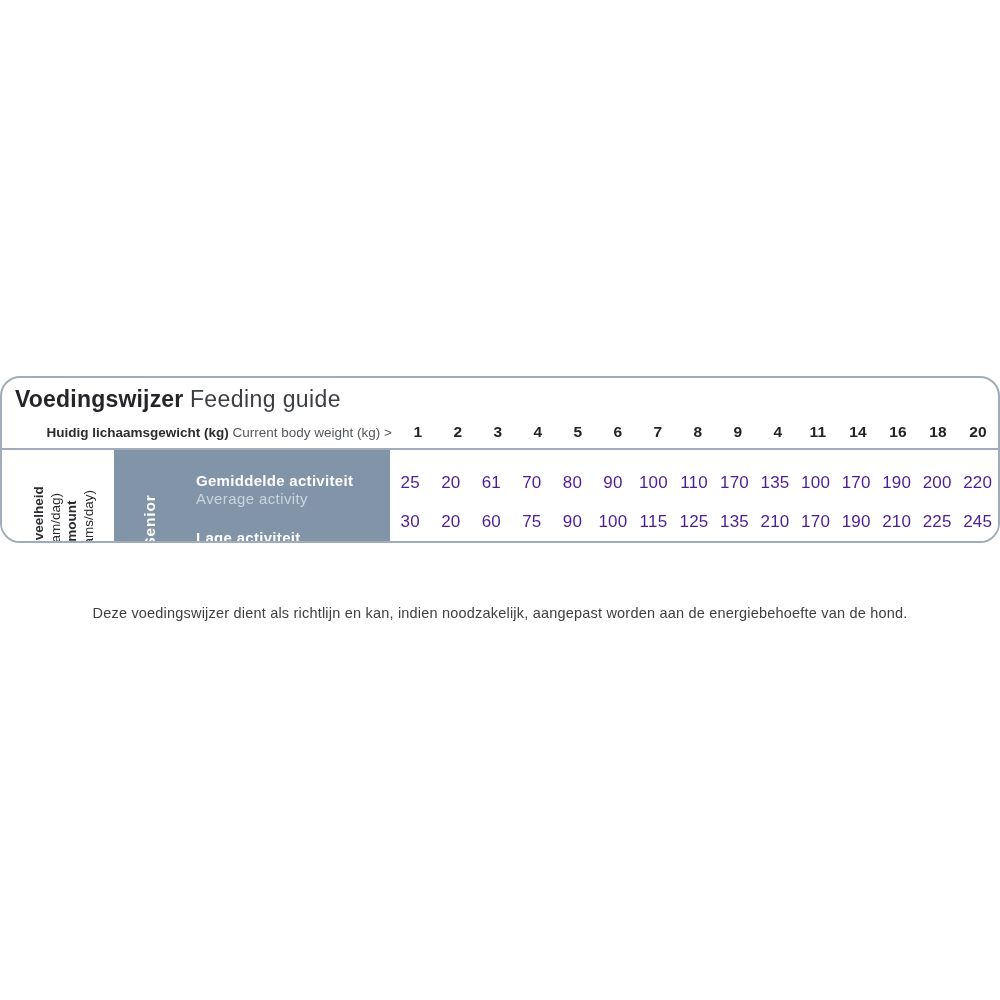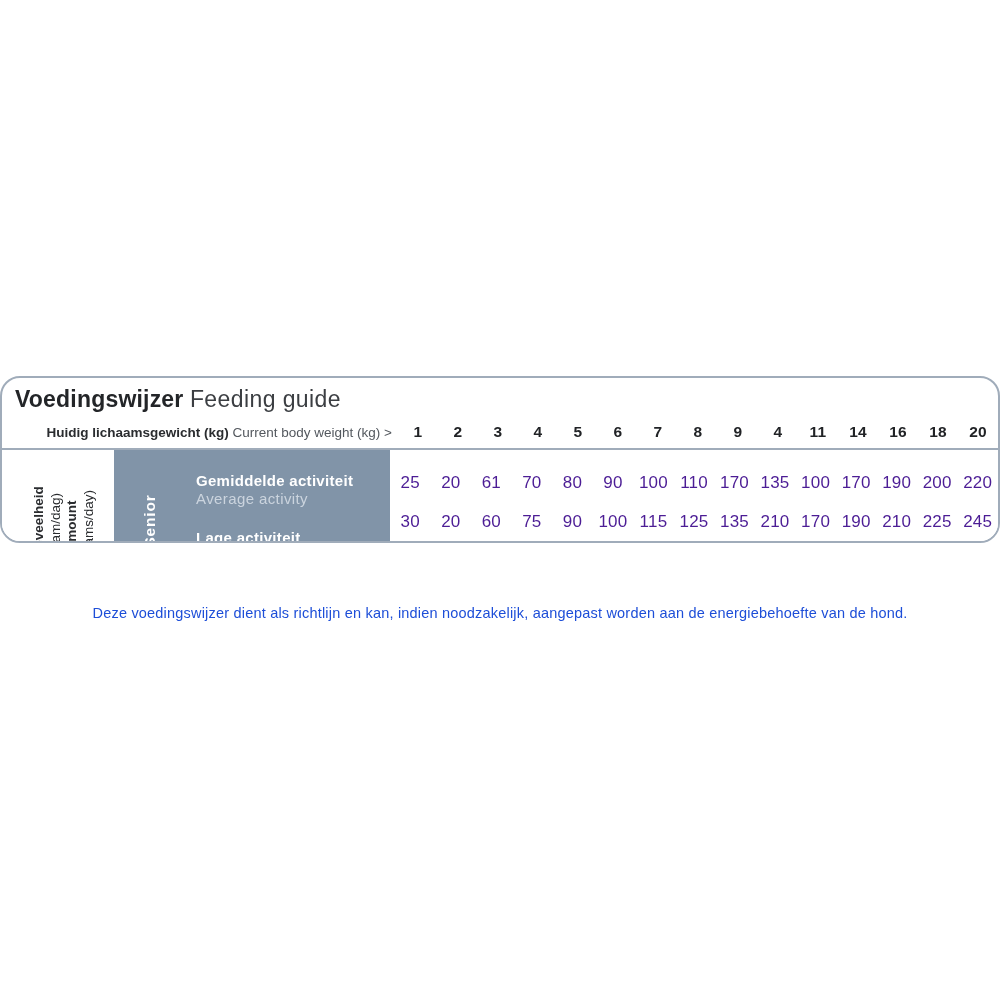--- a/index.html
+++ b/index.html
@@ -85,21 +85,21 @@
   .drow { height:57px; display:flex; align-items:center; }
   .dcell {
     flex:1; text-align:center;
     font-size:17px; color:#4c1d95; letter-spacing:0.2px;
   }
 
   
   .footnote {
     position:absolute; left:0; right:0; top:603px;
     text-align:center;
-    font-size:14.5px; line-height:20px; color:#1d4ed8; letter-spacing:0.2px;
+    font-size:14.5px; line-height:20px; color:#404040; letter-spacing:0.2px;
   }
 </style>
 </head>
 <body>
 
 <div class="card">
 
   <div class="title-row">
     <span class="title-bold">Voedingswijzer</span>
     <span class="title-reg">Feeding guide</span>

